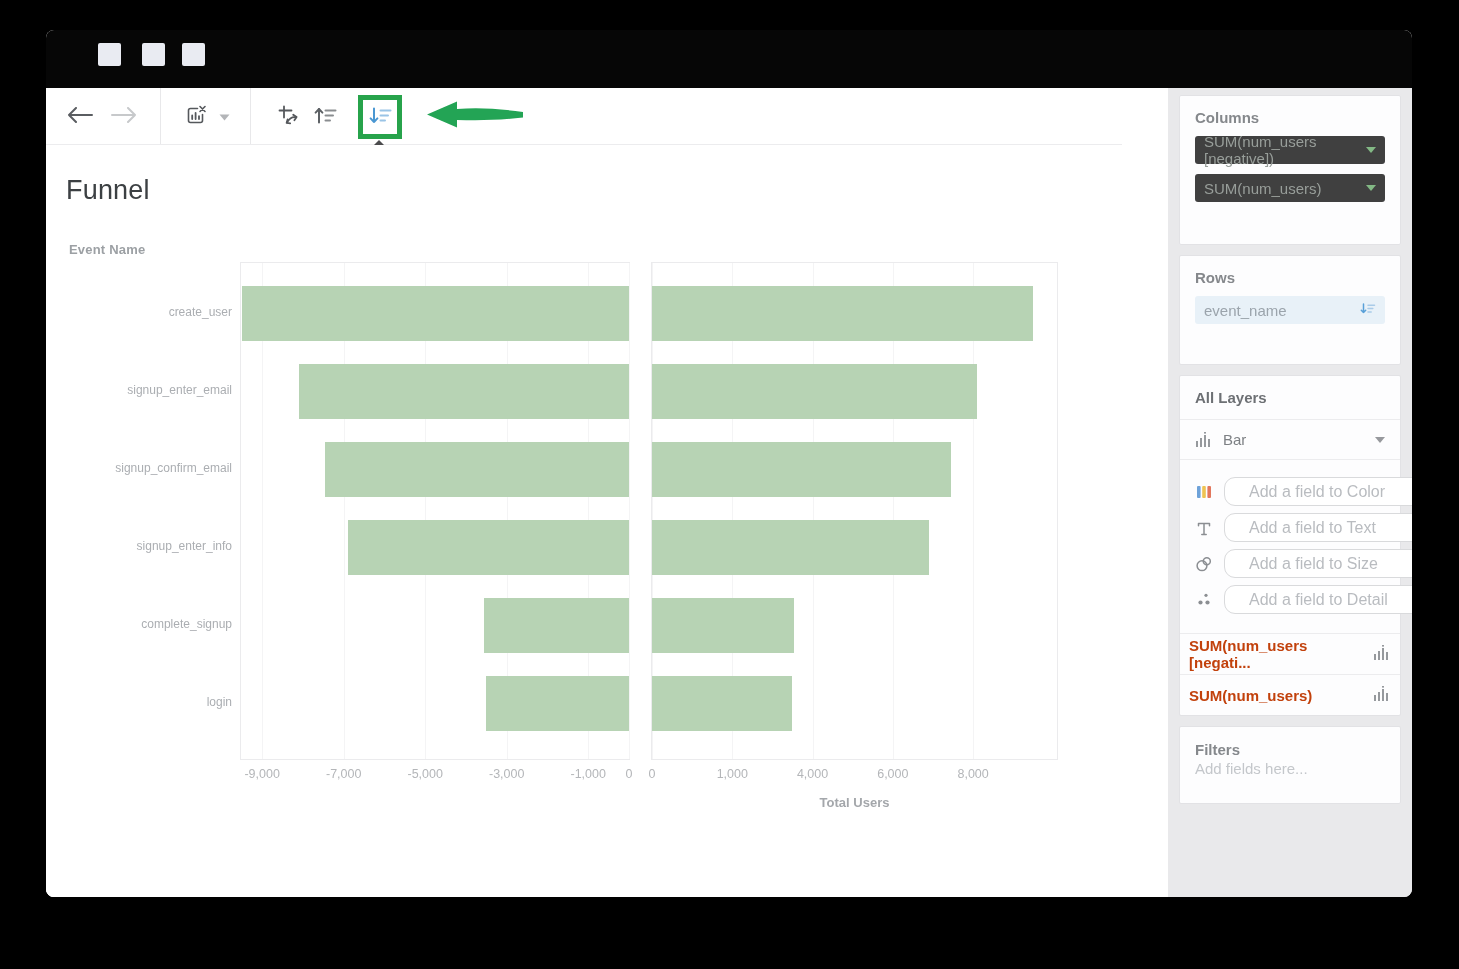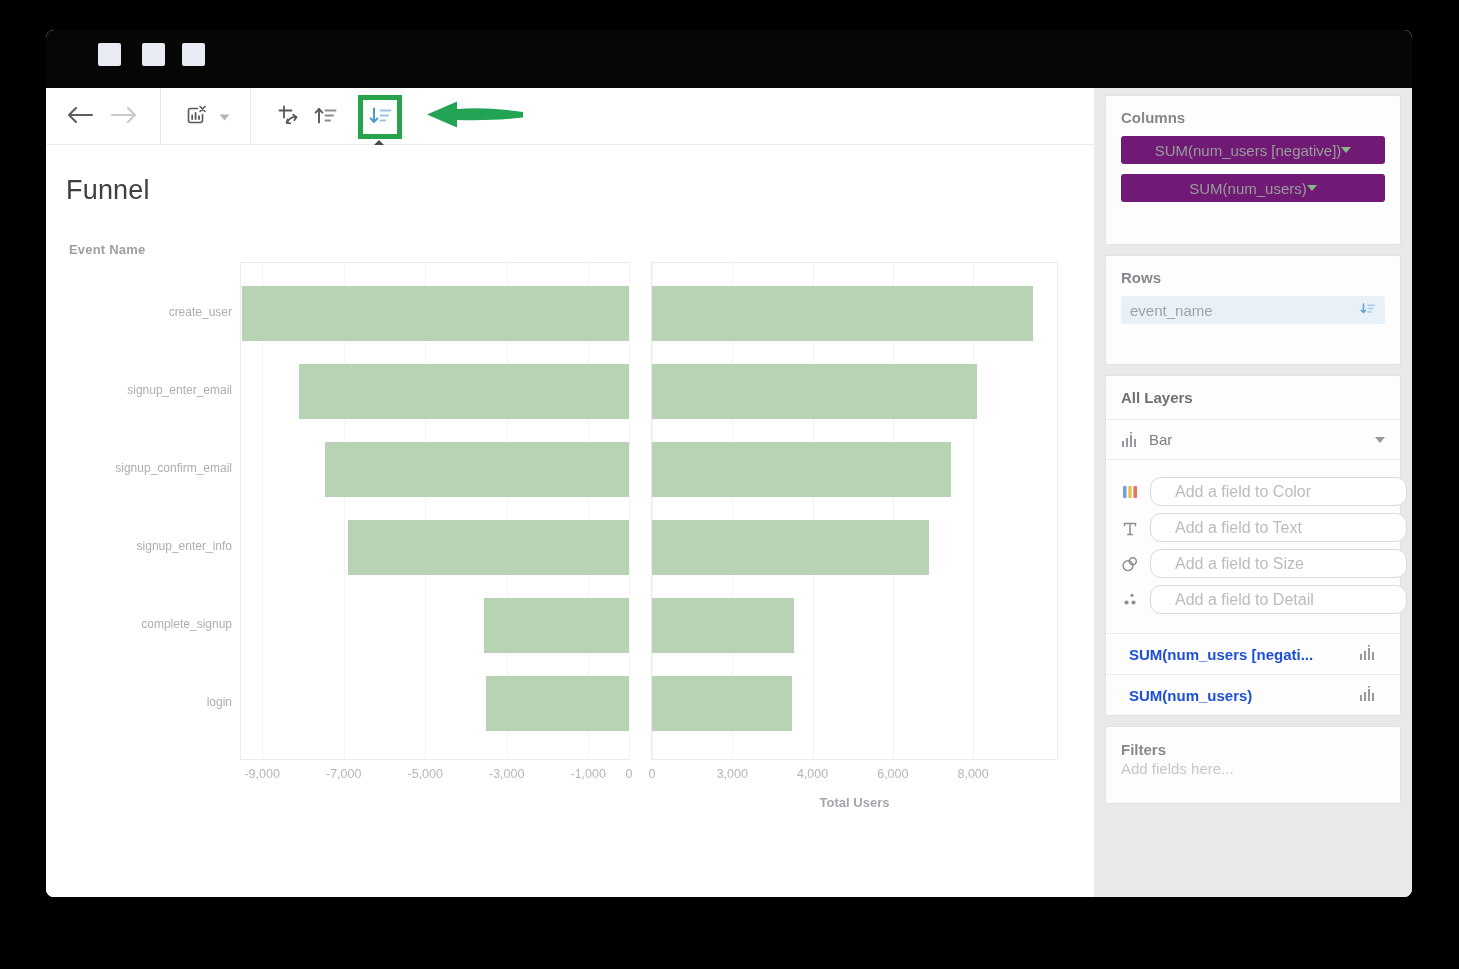--- a/index.html
+++ b/index.html
@@ -2,21 +2,21 @@
 <html><head>
 <meta charset="utf-8">
 <style>
   html,body{margin:0;padding:0;background:#000;}
   *{box-sizing:border-box;font-family:"Liberation Sans",sans-serif;}
   .stage{position:relative;width:1459px;height:969px;background:#000;overflow:hidden;}
   .window{position:absolute;left:46px;top:30px;width:1366px;height:867px;background:#fff;border-radius:8px;overflow:hidden;}
   .titlebar{position:absolute;left:0;top:0;width:100%;height:58px;background:#060606;}
   .winctl{position:absolute;top:13px;width:23px;height:23px;background:#e9ebf2;border-radius:2px;}
   .content{position:absolute;left:0;top:58px;width:1076px;bottom:0;background:#fff;}
-  .sidebar{position:absolute;right:0;top:58px;width:318px;bottom:0;background:#e9e9eb;padding:7px 11px 0;}
+  .sidebar{position:absolute;right:0;top:58px;width:244px;bottom:0;background:#e9e9eb;padding:7px 11px 0;}
   
   .toolbar{position:absolute;left:0;top:0;width:100%;height:57px;border-bottom:1px solid #ececee;background:#fff;}
   .tbtn{position:absolute;top:0;height:56px;display:flex;align-items:center;justify-content:center;background:none;border:none;padding:0;cursor:pointer;}
   .tdiv{position:absolute;top:0;bottom:0;width:1px;background:#e8e8ea;}
   .greenbox{position:absolute;left:312px;top:7px;width:44px;height:44px;border:5px solid #27a34b;background:#fff;display:flex;align-items:center;justify-content:center;}
   .tooltip{position:absolute;left:176px;top:58px;background:#4b4b4d;color:#fff;font-size:14px;line-height:16px;padding:7px 12px 8px;border-radius:5px;white-space:nowrap;}
   .tooltip::before{content:"";position:absolute;top:-6px;left:150px;border-left:7px solid transparent;border-right:7px solid transparent;border-bottom:7px solid #4b4b4d;}
   .annot-arrow{position:absolute;left:380px;top:12px;}
   
   .viz{position:absolute;left:0;top:57px;right:0;bottom:0;background:#fff;}
@@ -29,32 +29,32 @@
   .bar{position:absolute;height:55px;}
   .row-labels{position:absolute;left:0;top:117px;width:186px;height:498px;}
   .row-label{position:absolute;right:0;text-align:right;font-size:12px;color:#abaeb2;white-space:nowrap;}
   .tick-label{position:absolute;top:622px;transform:translateX(-50%);font-size:12.5px;color:#b4b6b9;white-space:nowrap;}
   .x-title{position:absolute;left:605px;width:407px;top:650px;text-align:center;font-size:13px;font-weight:700;color:#a4a7ab;}
   
   .card{background:#fdfdfe;border:1px solid #e2e2e5;border-radius:2px;margin-bottom:10px;}
   .card-pad{padding:13px 15px 15px;}
   .card-h{font-size:15px;font-weight:700;color:#85888c;}
   .pill{height:28px;border-radius:3px;margin-top:10px;display:flex;align-items:center;justify-content:space-between;padding:0 9px;font-size:15px;cursor:pointer;}
-  .pill.green{background:#701a75;color:#989e9a;justify-content:center;}
+  .pill.green{background:#404040;color:#989e9a;}
   .pill.blue{background:#e8f1f8;color:#9ba4ac;}
   .caret{width:0;height:0;border-left:5px solid transparent;border-right:5px solid transparent;border-top:6px solid #83b985;}
   .al-head{padding:13px 15px;border-bottom:1px solid #ececee;}
   .al-head .card-h{color:#6d7074;}
   .layer-row{display:flex;align-items:center;gap:10px;padding:0 15px;height:40px;border-bottom:1px solid #ececee;font-size:15px;color:#7d8084;cursor:pointer;}
   .layer-caret{margin-left:auto;width:0;height:0;border-left:5px solid transparent;border-right:5px solid transparent;border-top:6px solid #97999d;}
   .fields{padding:10px 15px 12px;}
   .field-row{display:flex;align-items:center;gap:11px;margin:7px 0;}
   .field-row input{flex:1;height:29px;border:1px solid #d9dadc;border-radius:11px;padding:0 24px;font-size:16px;color:#7d8084;background:#fff;outline:none;}
   .field-row input::placeholder{color:#b9bcc0;}
-  .measure-row{display:flex;align-items:center;justify-content:space-between;height:41px;padding:0 23px;border-top:1px solid #ececee;font-size:15px;font-weight:700;color:#1d4ed8;cursor:pointer;gap:8px;}
+  .measure-row{display:flex;align-items:center;justify-content:space-between;height:41px;padding:0 9px;border-top:1px solid #ececee;font-size:15px;font-weight:700;color:#c2410c;cursor:pointer;gap:8px;}
   .filters-ph{margin-top:2px;font-size:15px;color:#c4c7cb;}
   .micon{flex:0 0 18px;display:flex;justify-content:center;}
 </style>
 </head>
 <body>
 
 <div class="stage">
   <div class="window">
 
     <div class="titlebar">
@@ -176,21 +176,21 @@
             <div class="bar" style="top: 413px; height: 55px; width: 34.6878%; background: rgb(183, 211, 180); left: 0px;"></div>
           </div>
         <div id="tick-labels">
             <span class="tick-label" style="left: 216.193px;">-9,000</span>
             <span class="tick-label" style="left: 297.706px;">-7,000</span>
             <span class="tick-label" style="left: 379.218px;">-5,000</span>
             <span class="tick-label" style="left: 460.731px;">-3,000</span>
             <span class="tick-label" style="left: 542.244px;">-1,000</span>
             <span class="tick-label" style="left: 583px;">0</span>
             <span class="tick-label" style="left: 606px;">0</span>
-            <span class="tick-label" style="left: 686.278px;">3,000</span>
+            <span class="tick-label" style="left: 686.278px;">1,000</span>
             <span class="tick-label" style="left: 766.555px;">4,000</span>
             <span class="tick-label" style="left: 846.833px;">6,000</span>
             <span class="tick-label" style="left: 927.11px;">8,000</span>
           </div>
         <div class="x-title">Total Users</div>
       </div>
     </div>
 
     <div class="sidebar">
 

